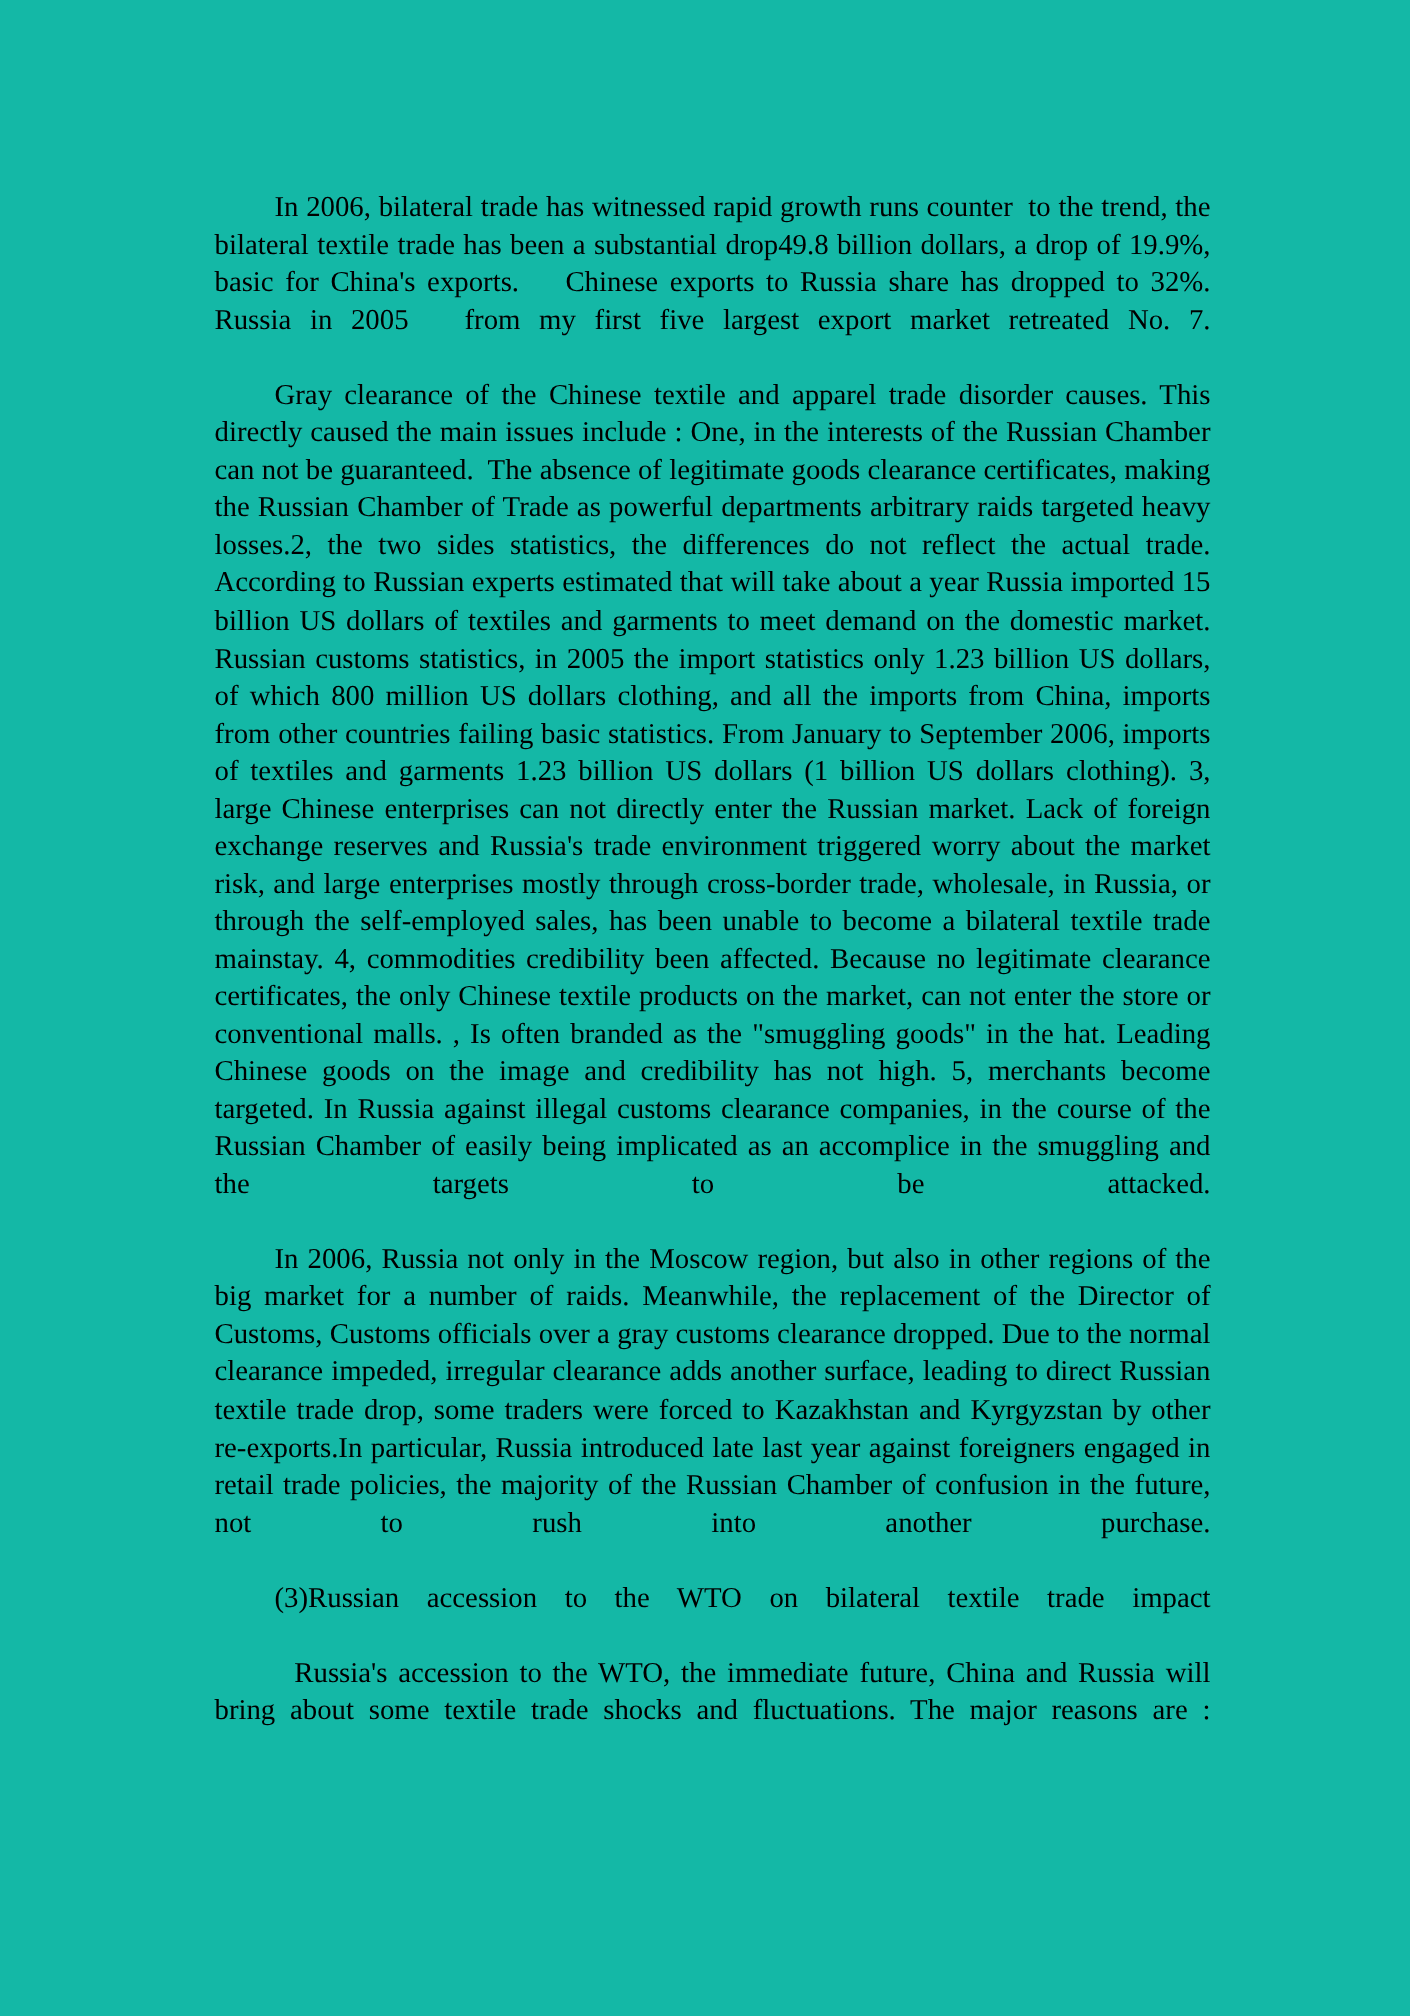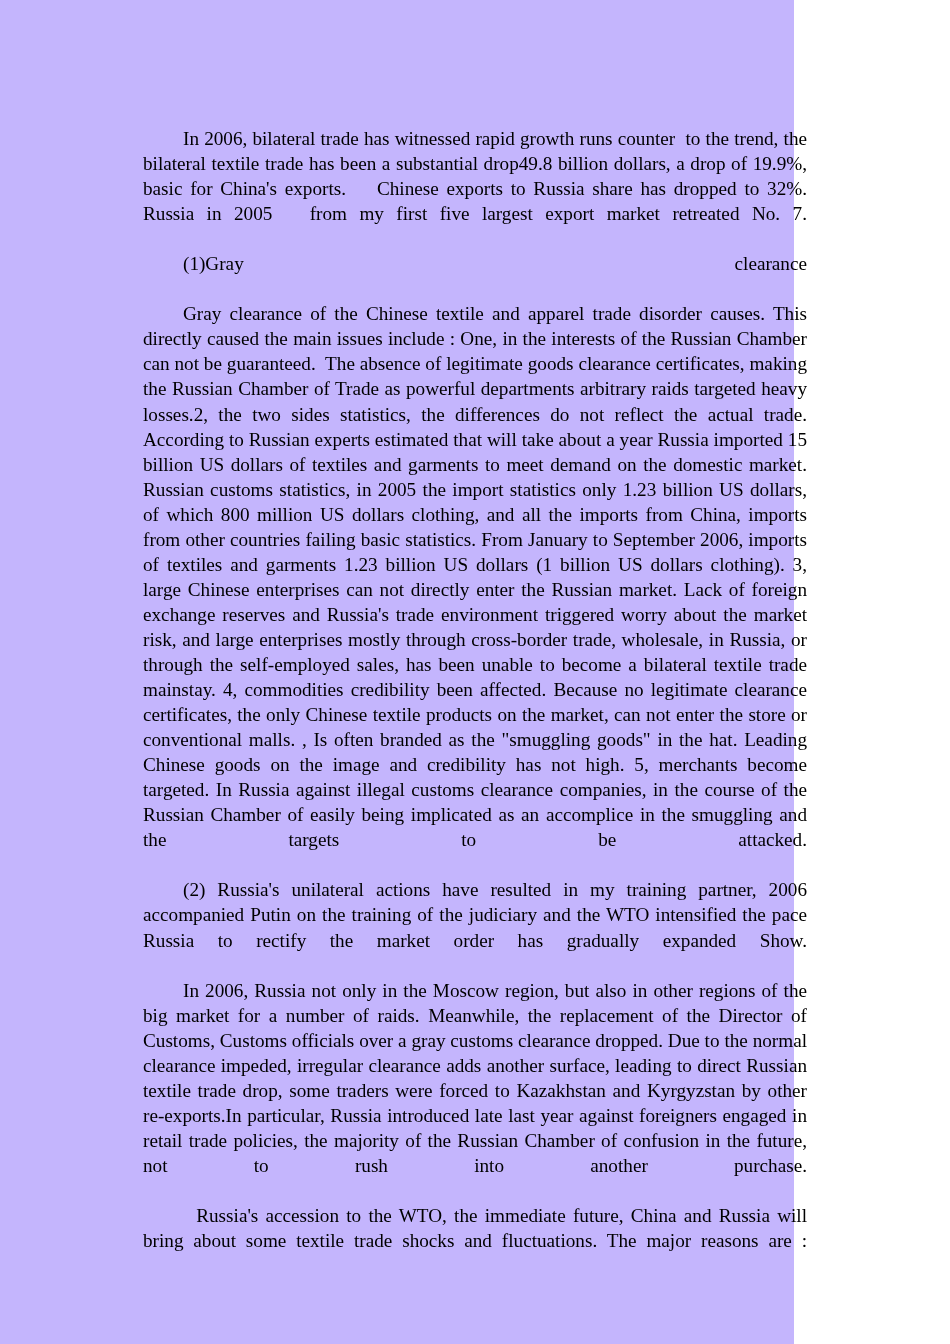--- a/index.html
+++ b/index.html
@@ -9,23 +9,23 @@
   }
   body {
     width: 950px;
     height: 1344px;
     font-family: "Liberation Serif", "DejaVu Serif", serif;
     color: #000000;
     -webkit-font-smoothing: antialiased;
   }
   .page {
     position: relative;
-    width: 794px;
+    width: 940px;
     height: 1344px;
-    background: #c4b5fd;
+    background: #14b8a6;
     box-sizing: border-box;
   }
   .text-column {
     position: absolute;
     left: 143px;
     top: 126px;
     width: 664px;
   }
   p.para {
     margin: 0;
@@ -55,25 +55,24 @@
 </style>
 </head>
 <body>
 
 <div class="page">
   <div class="text-column">
 
     <p class="para indent">In 2006, bilateral trade has witnessed rapid growth runs counter  to the trend, the bilateral textile trade has been a substantial drop49.8 billion dollars, a drop of 19.9%, basic for China's exports.    Chinese exports to Russia share has dropped to 32%. Russia in 2005   from my first five largest export market retreated No. 7.</p>
 
 
-    <p class="para indent">(1)Gray clearance</p>
 
     <p class="para indent">Gray clearance of the Chinese textile and apparel trade disorder causes. This directly caused the main issues include : One, in the interests of the Russian Chamber can not be guaranteed.  The absence of legitimate goods clearance certificates, making the Russian Chamber of Trade as powerful departments arbitrary raids targeted heavy losses.2, the two sides statistics, the differences do not reflect the actual trade. According to Russian experts estimated that will take about a year Russia imported 15 billion US dollars of textiles and garments to meet demand on the domestic market. Russian customs statistics, in 2005 the import statistics only 1.23 billion US dollars, of which 800 million US dollars clothing, and all the imports from China, imports from other countries failing basic statistics. From January to September 2006, imports of textiles and garments 1.23 billion US dollars (1 billion US dollars clothing). 3, large Chinese enterprises can not directly enter the Russian market. Lack of foreign exchange reserves and Russia's trade environment triggered worry about the market risk, and large enterprises mostly through cross-border trade, wholesale, in Russia, or through the self-employed sales, has been unable to become a bilateral textile trade mainstay. 4, commodities credibility been affected. Because no legitimate clearance certificates, the only Chinese textile products on the market, can not enter the store or conventional malls. , Is often branded as the "smuggling goods" in the hat. Leading Chinese goods on the image and credibility has not high. 5, merchants become targeted. In Russia against illegal customs clearance companies, in the course of the Russian Chamber of easily being implicated as an accomplice in the smuggling and the targets to be attacked.</p>
 
-    <p class="para indent">(2) Russia's unilateral actions have resulted in my training partner, 2006 accompanied Putin on the training of the judiciary and the WTO intensified the pace Russia to rectify the market order has gradually expanded Show.</p>
 
     <p class="para indent">In 2006, Russia not only in the Moscow region, but also in other regions of the big market for a number of raids. Meanwhile, the replacement of the Director of Customs, Customs officials over a gray customs clearance dropped. Due to the normal clearance impeded, irregular clearance adds another surface, leading to direct Russian textile trade drop, some traders were forced to Kazakhstan and Kyrgyzstan by other re-exports.In particular, Russia introduced late last year against foreigners engaged in retail trade policies, the majority of the Russian Chamber of confusion in the future, not to rush into another purchase.</p>
 
+    <p class="para indent">(3)Russian accession to the WTO on bilateral textile trade impact</p>
 
     <p class="para indent-wide"> Russia's accession to the WTO, the immediate future, China and Russia will bring about some textile trade shocks and fluctuations. The major reasons are :</p>
 
   </div>
 </div>
 
 </body></html>

